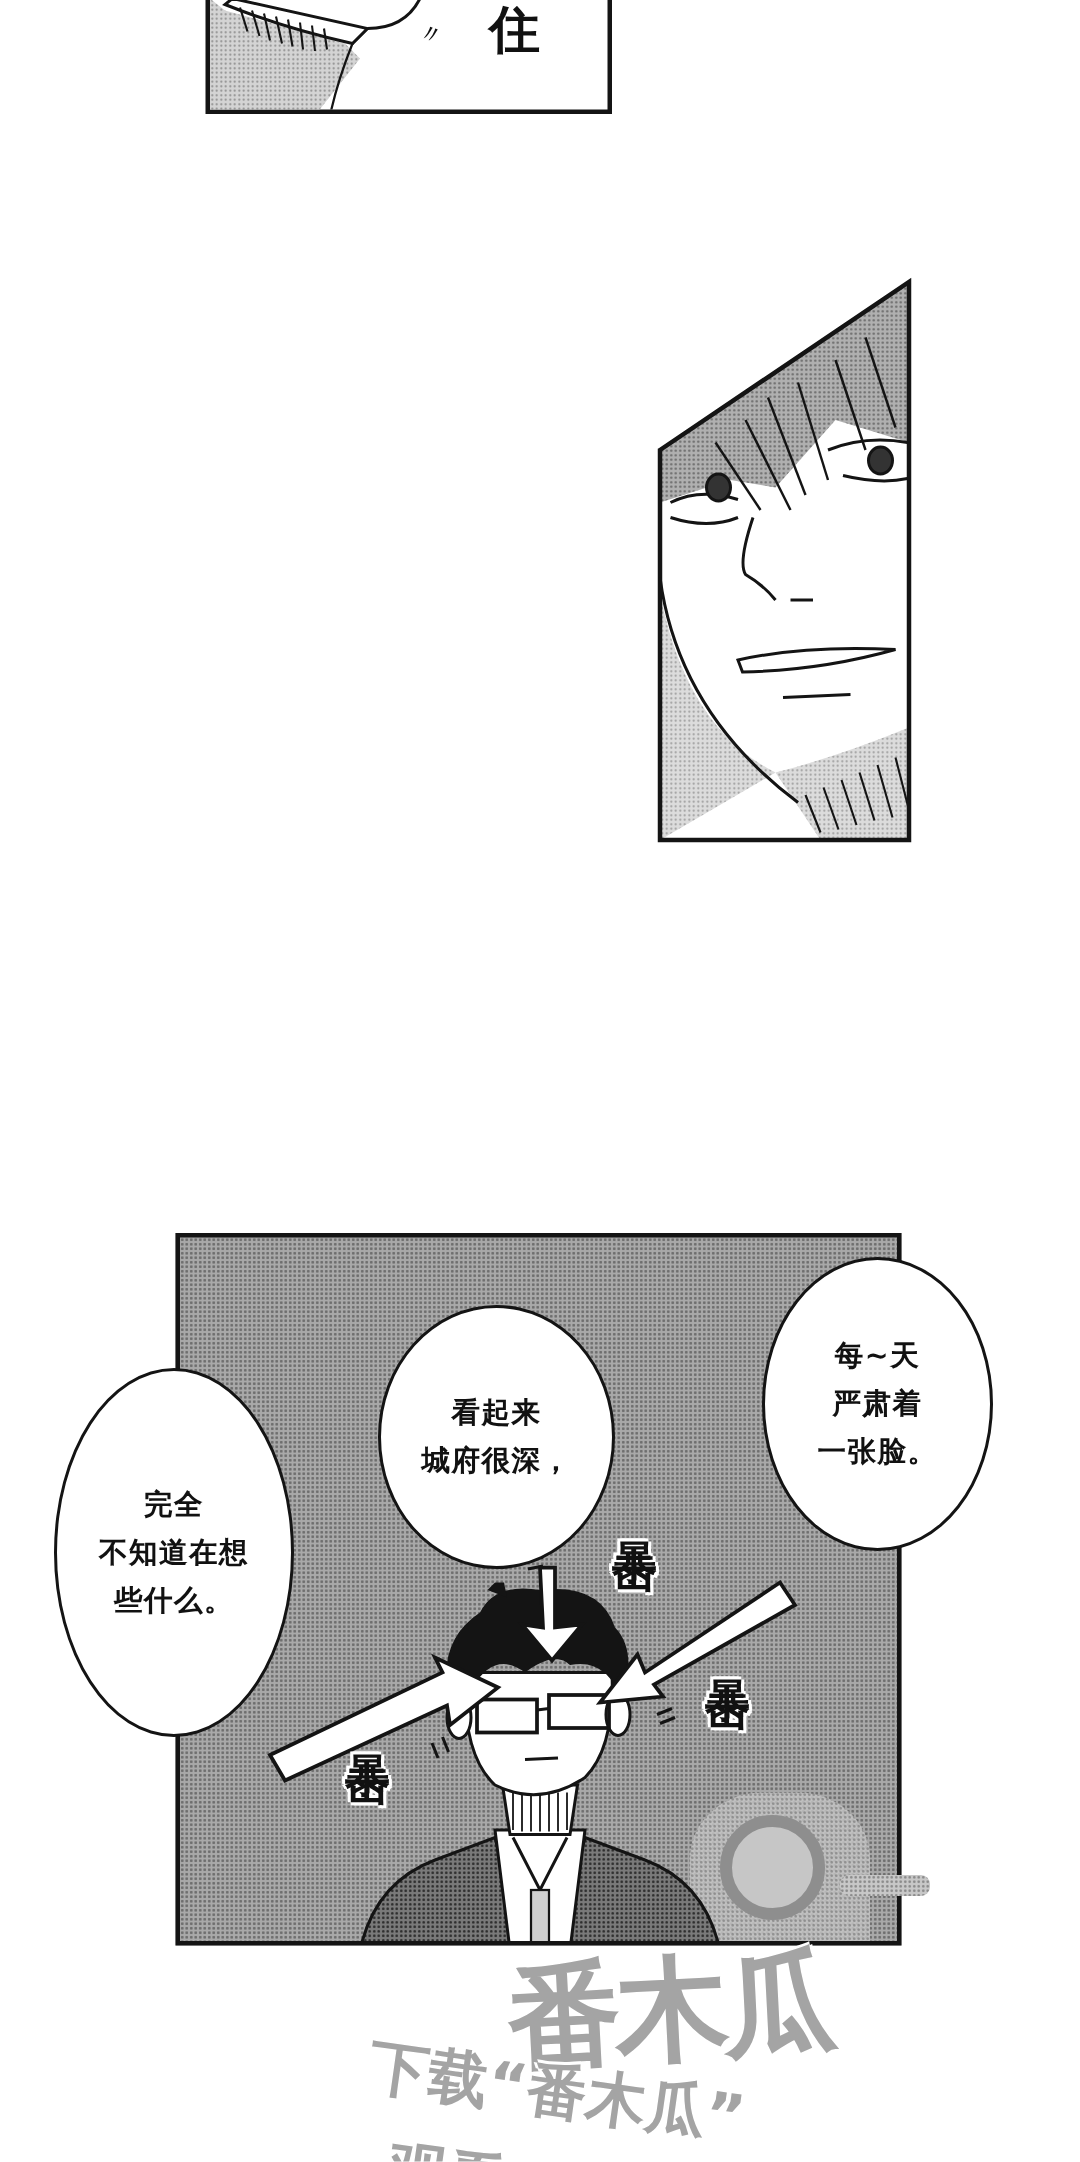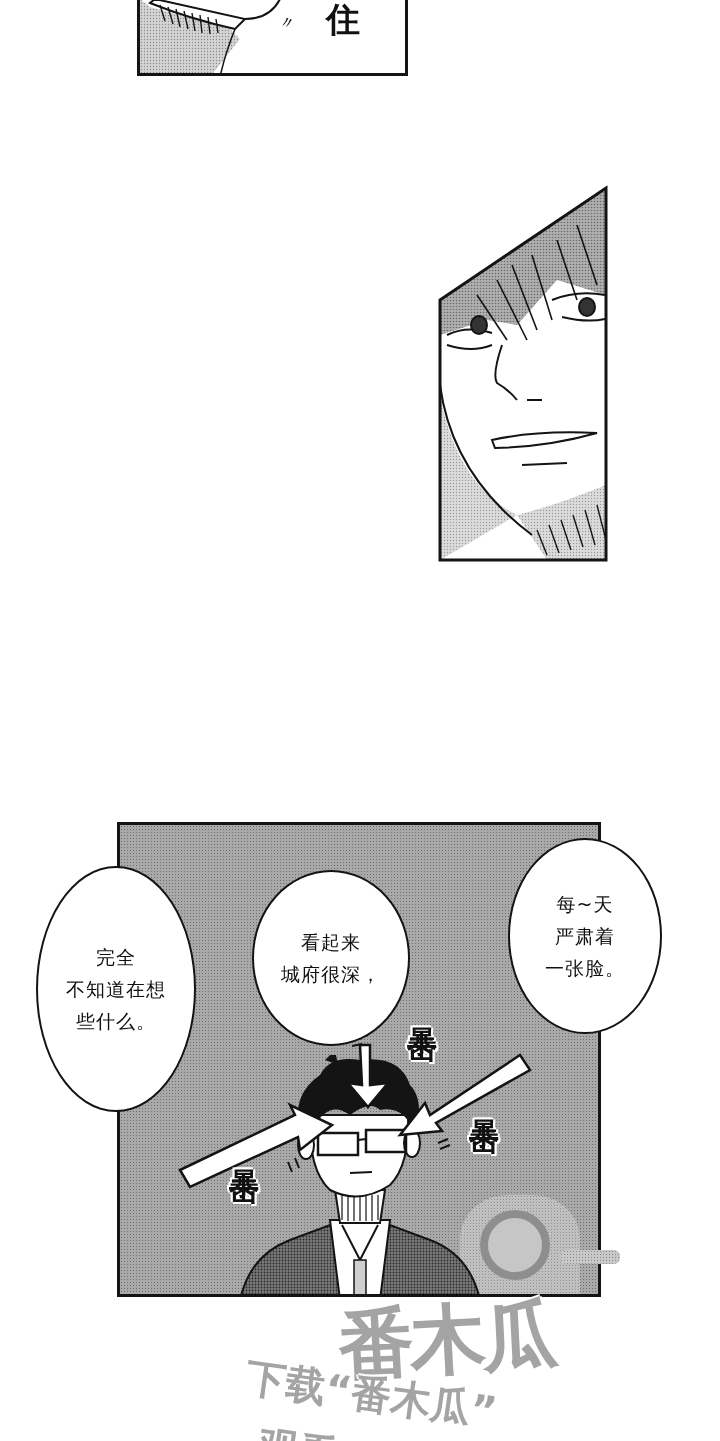--- a/index.html
+++ b/index.html
@@ -8,21 +8,21 @@
     .abs { position: absolute; }
     .panel { position: absolute; border: 3px solid #141414; box-sizing: border-box; overflow: hidden; background: #fff; }
     .screen { background-color: #a9a9a9;
       background-image: radial-gradient(#6e6e6e 0.8px, transparent 1px);
       background-size: 3px 3px; }
     .screen-light { background-color: #c8c8c8;
       background-image: radial-gradient(#8a8a8a 0.7px, transparent 1px);
       background-size: 3px 3px; }
     .bubble { position: absolute; background: #fff; border: 2.5px solid #141414; border-radius: 50%;
       display: flex; align-items: center; justify-content: center; text-align: center; box-sizing: border-box; }
-    .bubble-text { font-size: 19px; line-height: 32px; white-space: pre; font-weight: 400; letter-spacing: 1px; }
+    .bubble-text { font-size: 19px; line-height: 32px; white-space: pre; font-weight: 700; letter-spacing: 1px; }
     .sfx { position: absolute; font-weight: bold; font-size: 30px; line-height: 36px; color: #111;
       -webkit-text-stroke: 0; text-shadow: 2px 0 #fff, -2px 0 #fff, 0 2px #fff, 0 -2px #fff, 2px 2px #fff, -2px -2px #fff; writing-mode: vertical-rl; letter-spacing: 4px; }
     .watermark { position: absolute; color: #a4a4a4; font-weight: bold;
       text-shadow: 2px 0 #fff, -2px 0 #fff, 0 2px #fff, 0 -2px #fff; }
   </style>
 </head>
 <body>
 
 <div class="panel" style="left:137px; top:-4px; width:271px; height:80px;">
   <svg class="abs" style="left:0;top:0" width="271" height="80" viewBox="0 0 271 80">
@@ -169,21 +169,21 @@
       <line x1="318" y1="318" x2="328" y2="314"></line>
         <line x1="320" y1="324" x2="330" y2="320"></line>
     </g>
   </svg>
 
   <div class="sfx" style="left:284px; top:178px;">暴击</div>
   <div class="sfx" style="left:346px; top:270px;">暴击</div>
   <div class="sfx" style="left:106px; top:320px;">暴击</div>
 </div>
 
-<div class="bubble" style="left:36px; top:866px; width:160px; height:246px;">
+<div class="bubble" style="left:36px; top:912px; width:160px; height:246px;">
   <span class="bubble-text">完全
 不知道在想
 些什么。</span>
 </div>
 <div class="bubble" style="left:252px; top:870px; width:158px; height:176px;">
   <span class="bubble-text">看起来
 城府很深，</span>
 </div>
 <div class="bubble" style="left:508px; top:838px; width:154px; height:196px;">
   <span class="bubble-text">每~天

